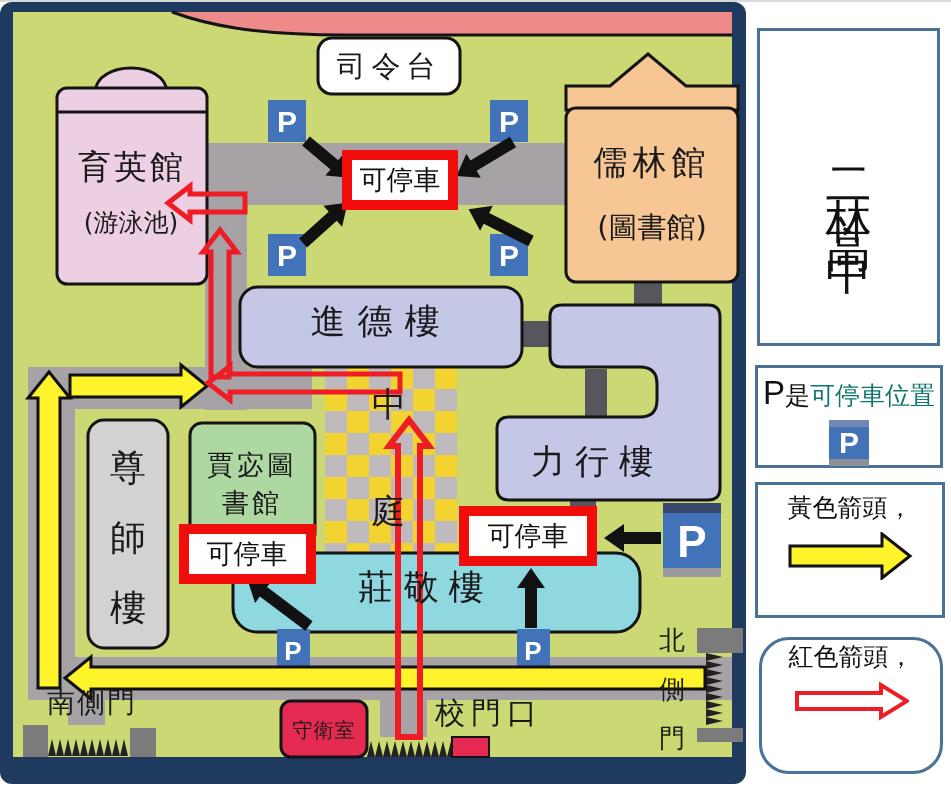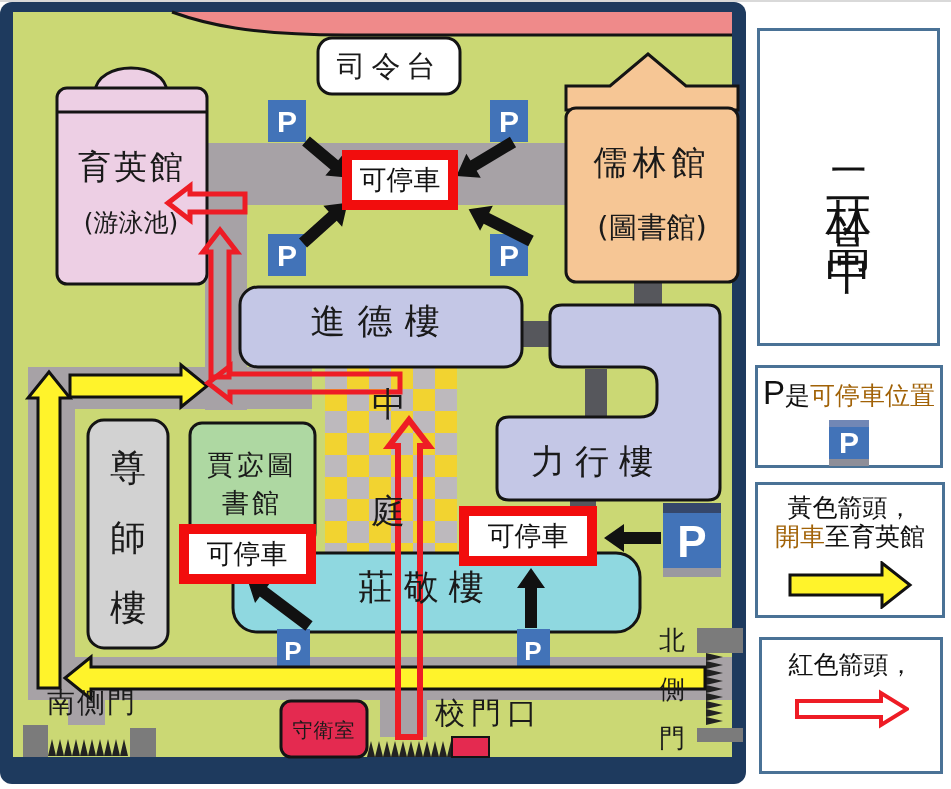--- a/index.html
+++ b/index.html
@@ -9,21 +9,21 @@
   #map{position:absolute;top:0;left:0;}
   .mt{font-family:"DejaVu Sans",sans-serif;fill:#1a1a1a;text-anchor:middle;}
   .pl{font-family:"Liberation Serif",serif;fill:#111;text-anchor:middle;font-size:27px;}
   .pletter{font-family:"Liberation Sans",sans-serif;font-weight:bold;fill:#ffffff;text-anchor:middle;}
   .sbox{position:absolute;background:#ffffff;border:3px solid #4a7296;box-sizing:border-box;
         text-align:center;color:#111;}
   .vtitle{writing-mode:vertical-rl;text-orientation:upright;
           font-family:"Liberation Serif",serif;font-size:46px;letter-spacing:26px;color:#111;}
   .flexc{display:flex;align-items:center;justify-content:center;}
   .serif{font-family:"Liberation Serif",serif;}
-  .red{color:#a16207;}
+  .red{color:#0f766e;}
   .note-line{font-size:25px;line-height:29px;font-family:"Liberation Serif",serif;}
   .pbig{font-family:"Liberation Sans",sans-serif;font-size:33px;font-weight:500;}
   .picon{width:40px;height:46px;margin:8px auto 0;
          background:linear-gradient(180deg,#7187b5 0 16%,#4273b8 16% 84%,#8e8e98 84%);
          color:#fff;font-weight:bold;font-size:30px;line-height:46px;text-align:center;
          font-family:"Liberation Sans",sans-serif;}
   .arrow-svg{display:block;margin:10px auto 0;}
 </style>
 </head>
 <body>
@@ -184,24 +184,23 @@
 
 <div class="sbox" style="left:755px;top:365px;width:188px;height:103px;padding-top:6px;">
   <div>
     <span class="pbig">P</span><span class="serif note-line">是</span><span class="serif note-line red">可停車位置</span>
   </div>
   <div class="picon">P</div>
 </div>
 
 <div class="sbox" style="left:755px;top:482px;width:190px;height:136px;padding-top:8px;">
   <div class="note-line">黃色箭頭，</div>
-  <div class="note-line"><span class="red">開車</span><span>至育英館</span></div>
   <svg class="arrow-svg" width="125" height="48" viewBox="0 0 125 48">
     <path transform="translate(2,24)" d="M0,-10 L92,-10 L92,-22 L120,0 L92,22 L92,10 L0,10 Z" fill="#fff32b" stroke="#111" stroke-width="3"></path>
   </svg>
 </div>
 
-<div class="sbox" style="left:759px;top:637px;width:184px;height:137px;padding-top:10px;">
+<div class="sbox" style="left:759px;top:637px;width:184px;height:137px;padding-top:2px;border-radius:30px;">
   <div class="note-line">紅色箭頭，</div>
   <svg class="arrow-svg" width="115" height="40" viewBox="0 0 115 40">
     <path transform="translate(3,20)" d="M0,-8 L84,-8 L84,-16 L110,0 L84,16 L84,8 L0,8 Z" fill="#ffffff" stroke="#ee1c25" stroke-width="4"></path>
   </svg>
 </div>
 
 </body></html>

